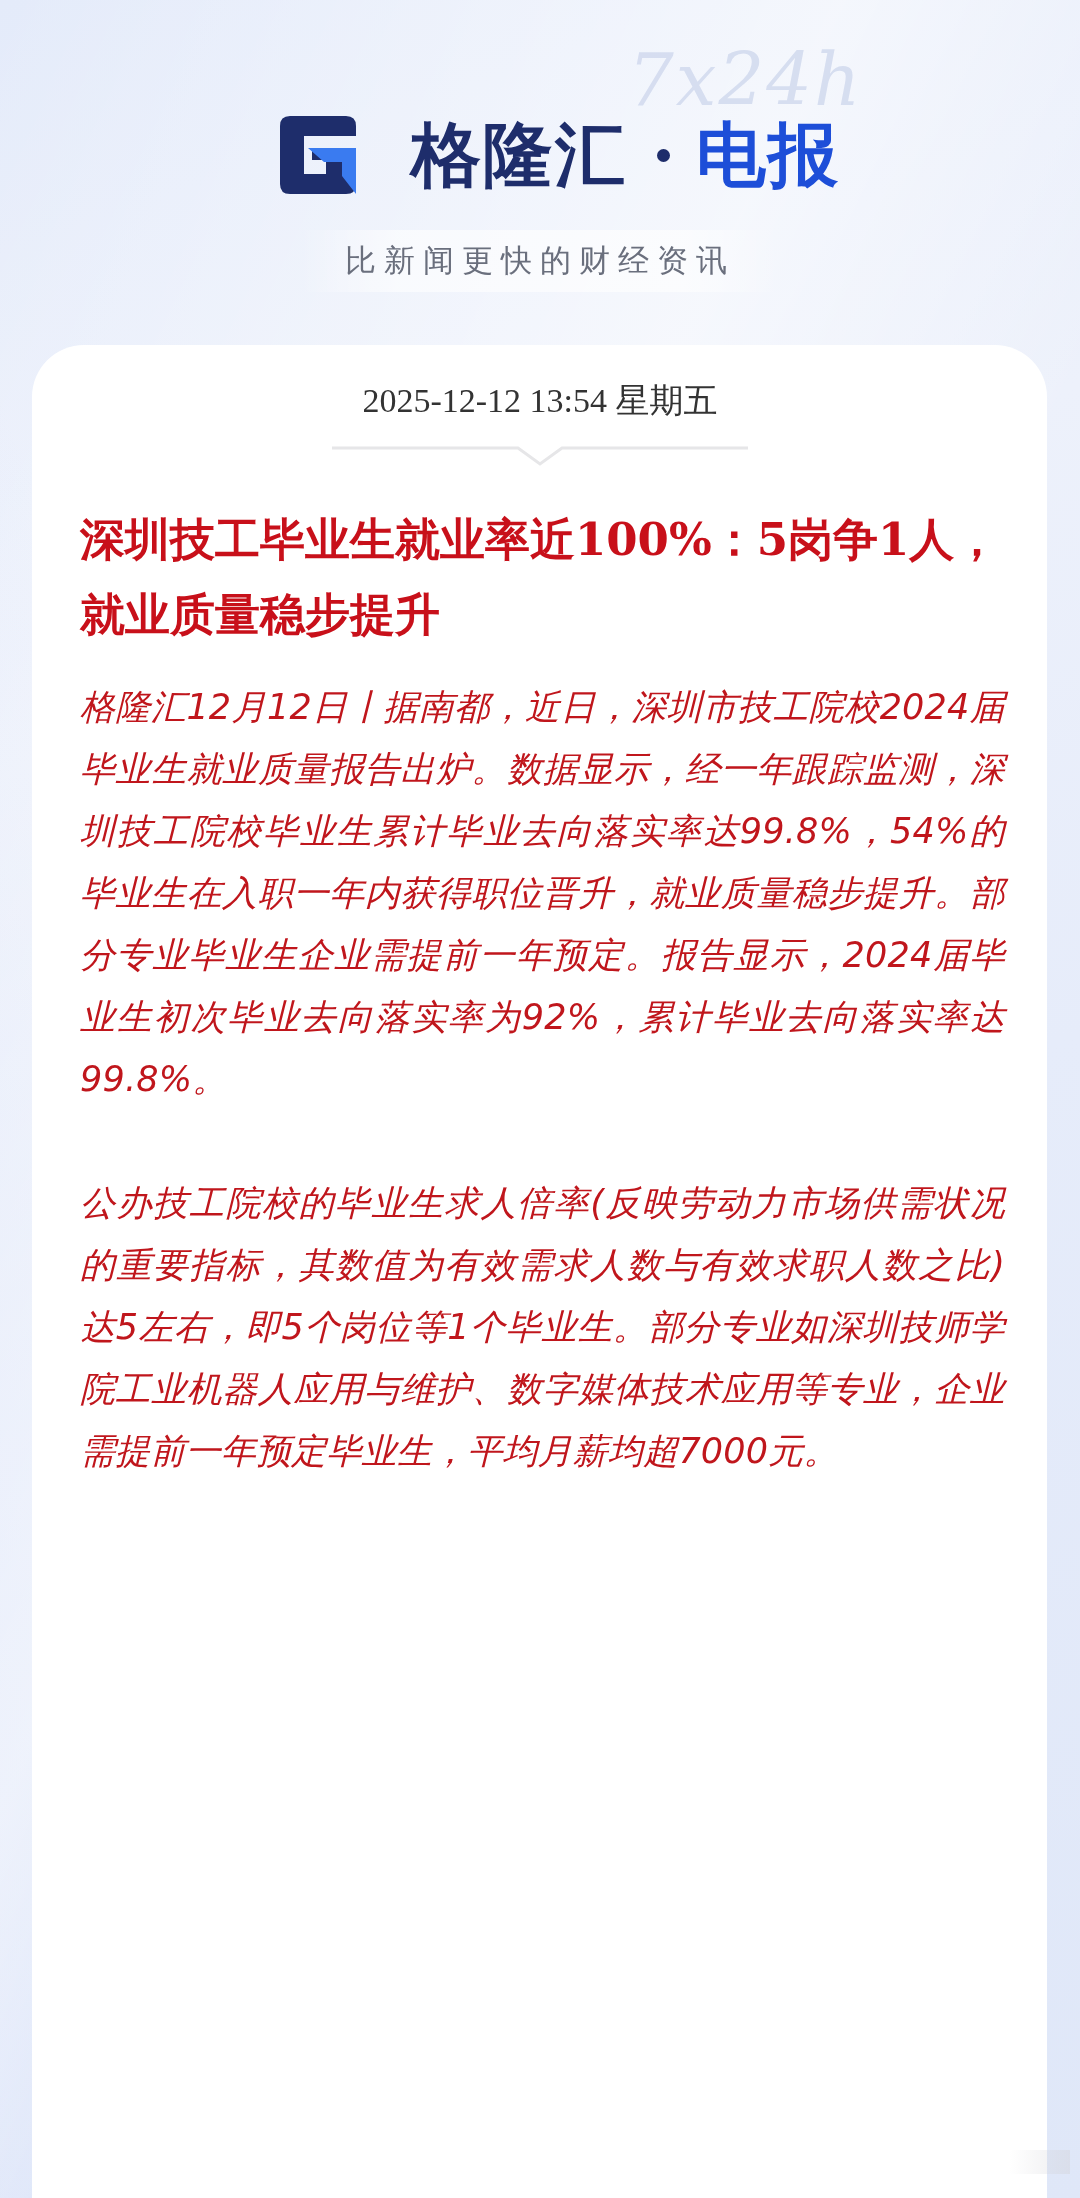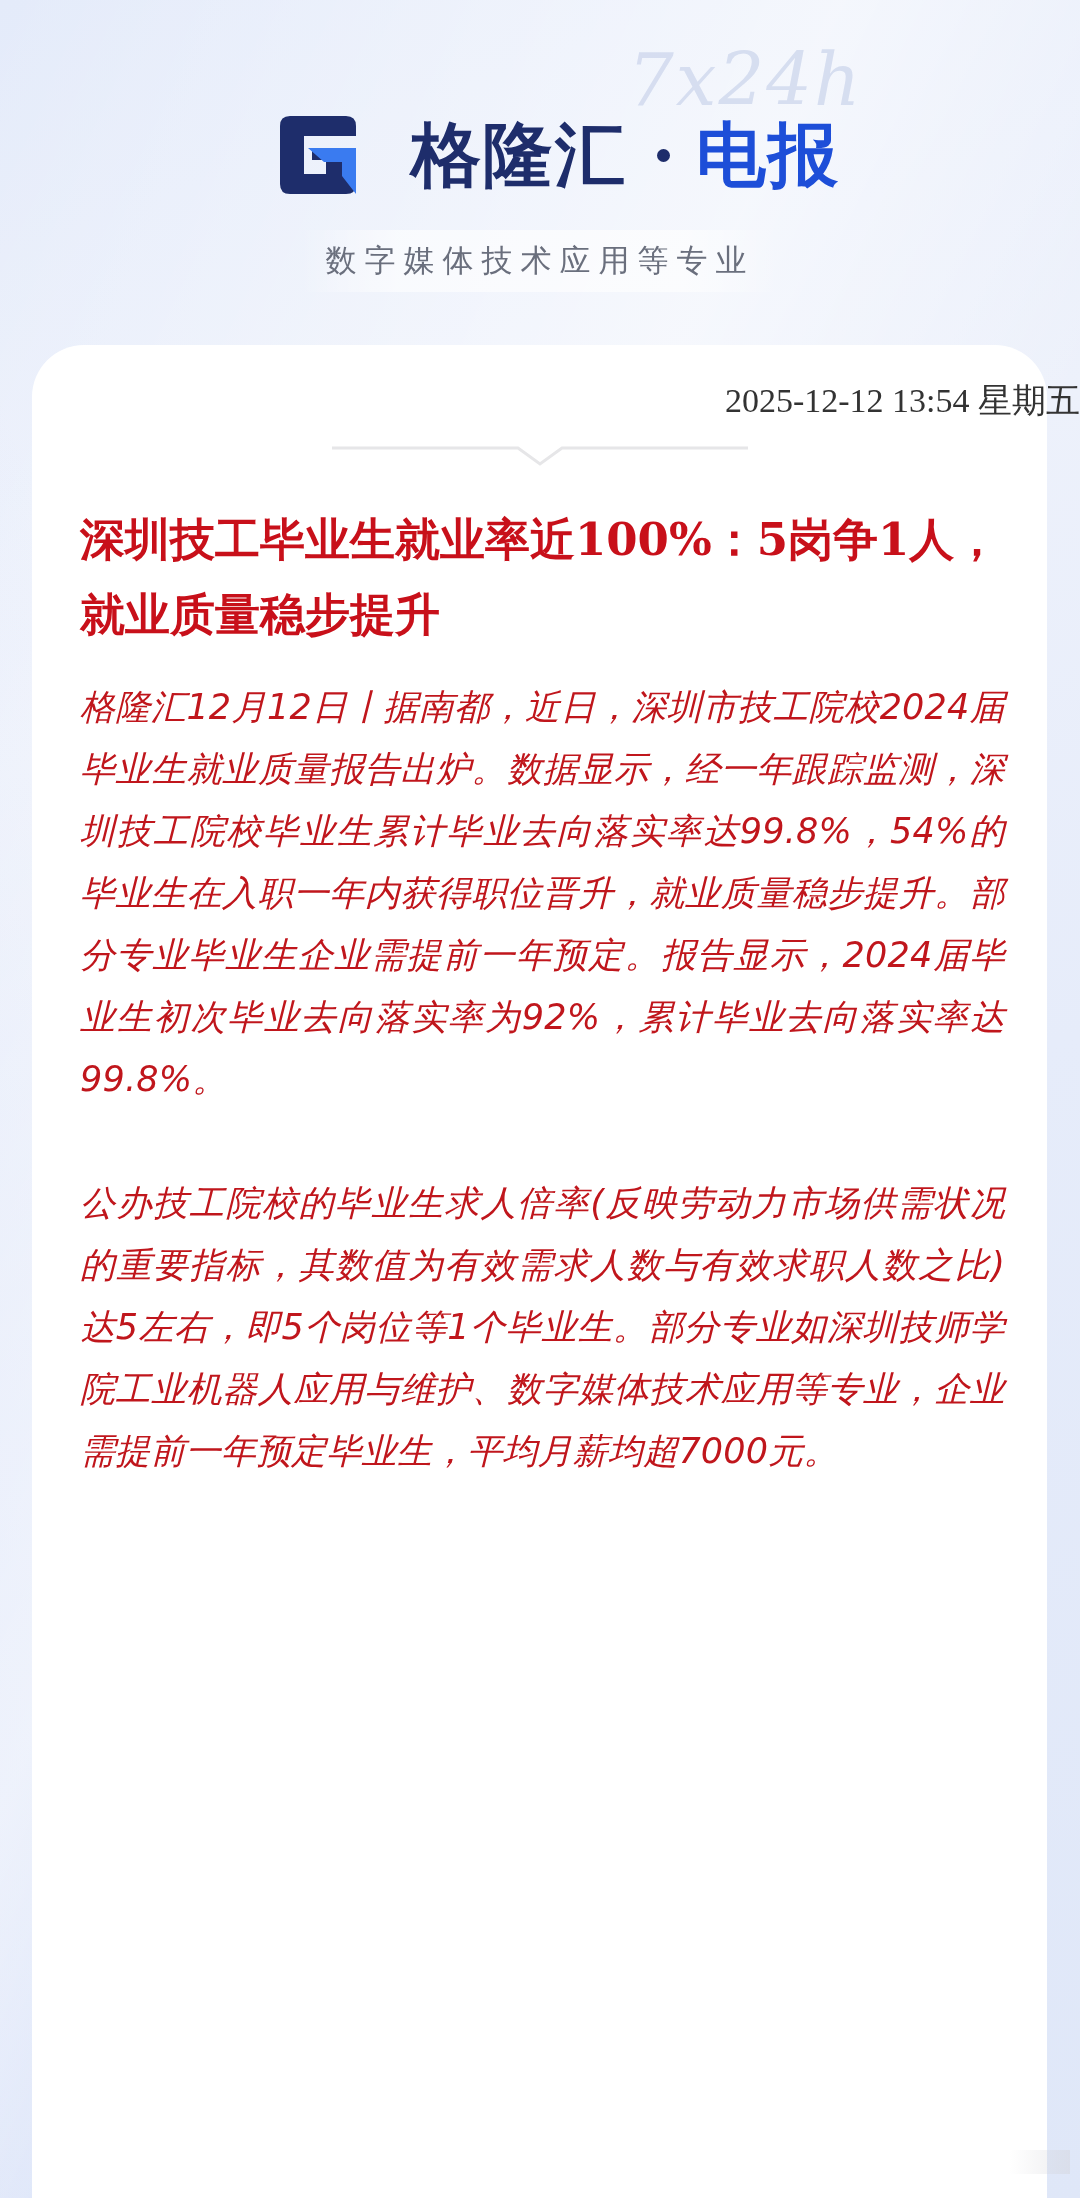--- a/index.html
+++ b/index.html
@@ -37,21 +37,21 @@
     background: linear-gradient(90deg, rgba(255,255,255,0) 0%, rgba(255,255,255,0.6) 20%, rgba(255,255,255,0.6) 80%, rgba(255,255,255,0) 100%);
     display: flex; align-items: center; justify-content: center;
   }
   .slogan { font-size: 31px; color: #6a6f7d; letter-spacing: 8px; }
 
   .card {
     position: absolute; left: 32px; top: 345px; width: 1015px; height: 1900px;
     background: #ffffff; border-radius: 52px 52px 0 0;
   }
   .datetime {
-    position: absolute; left: 0; top: 378px; width: 1080px; text-align: right;
+    position: absolute; left: 0; top: 378px; width: 1080px; text-align: center;
     font-family: "Liberation Serif", "DejaVu Serif", serif; font-size: 34px; color: #333;
     letter-spacing: 0px;
   }
   .divider { position: absolute; left: 330px; top: 444px; width: 420px; height: 22px; }
 
   .title {
     position: absolute; left: 80px; top: 502px; width: 925px;
     font-family: "DejaVu Serif", "Liberation Serif", serif; font-weight: bold;
     font-size: 45px; line-height: 75px; color: #c8101a; margin: 0;
   }
@@ -82,21 +82,21 @@
         <path d="M10 0 H66 Q76 0 76 10 V20 H24 V58 H46 V44 H32 V32 H76 V68 Q76 78 66 78 H10 Q0 78 0 68 V10 Q0 0 10 0 Z" fill="#1e2d6b"></path>
         <path d="M28 32 H76 V78 L62 60 V46 H44 Z" fill="#3a7bf0"></path>
       </svg>
     </div>
     <div class="brand-name">格隆汇</div>
     <div class="brand-dot"></div>
     <div class="brand-sub">电报</div>
   </div>
 
   <div class="slogan-wrap">
-    <div class="slogan">数字媒体技术应用等专业</div>
+    <div class="slogan">比新闻更快的财经资讯</div>
   </div>
 </div>
 
 <div class="card"></div>
 
 <div class="datetime">2025-12-12 13:54 星期五</div>
 
 <div class="divider">
   <svg width="420" height="22" viewBox="0 0 420 22">
     <path d="M2 4 H188 L210 20 L232 4 H418" fill="none" stroke="#e6e6e8" stroke-width="3" stroke-linejoin="miter"></path>

